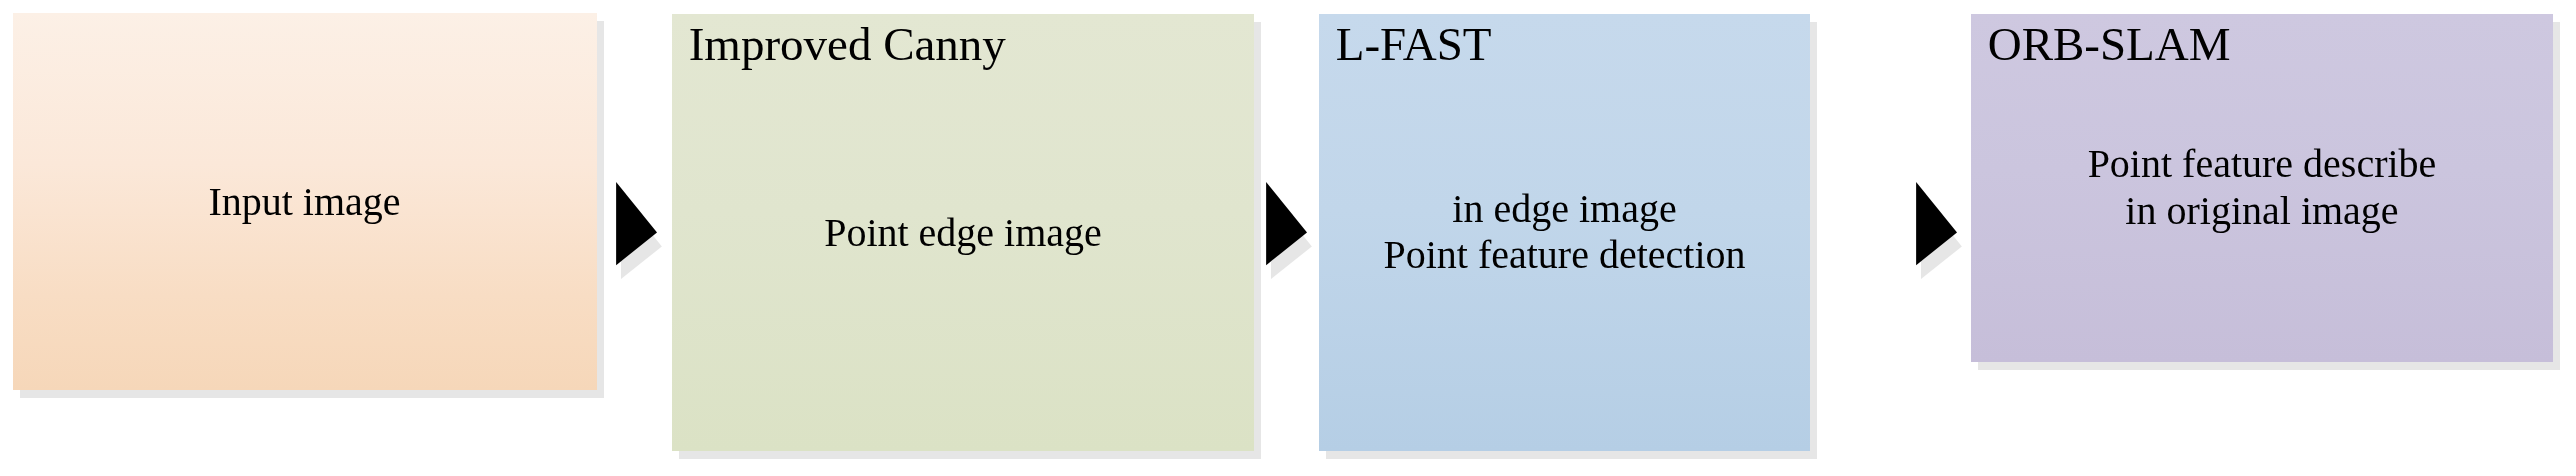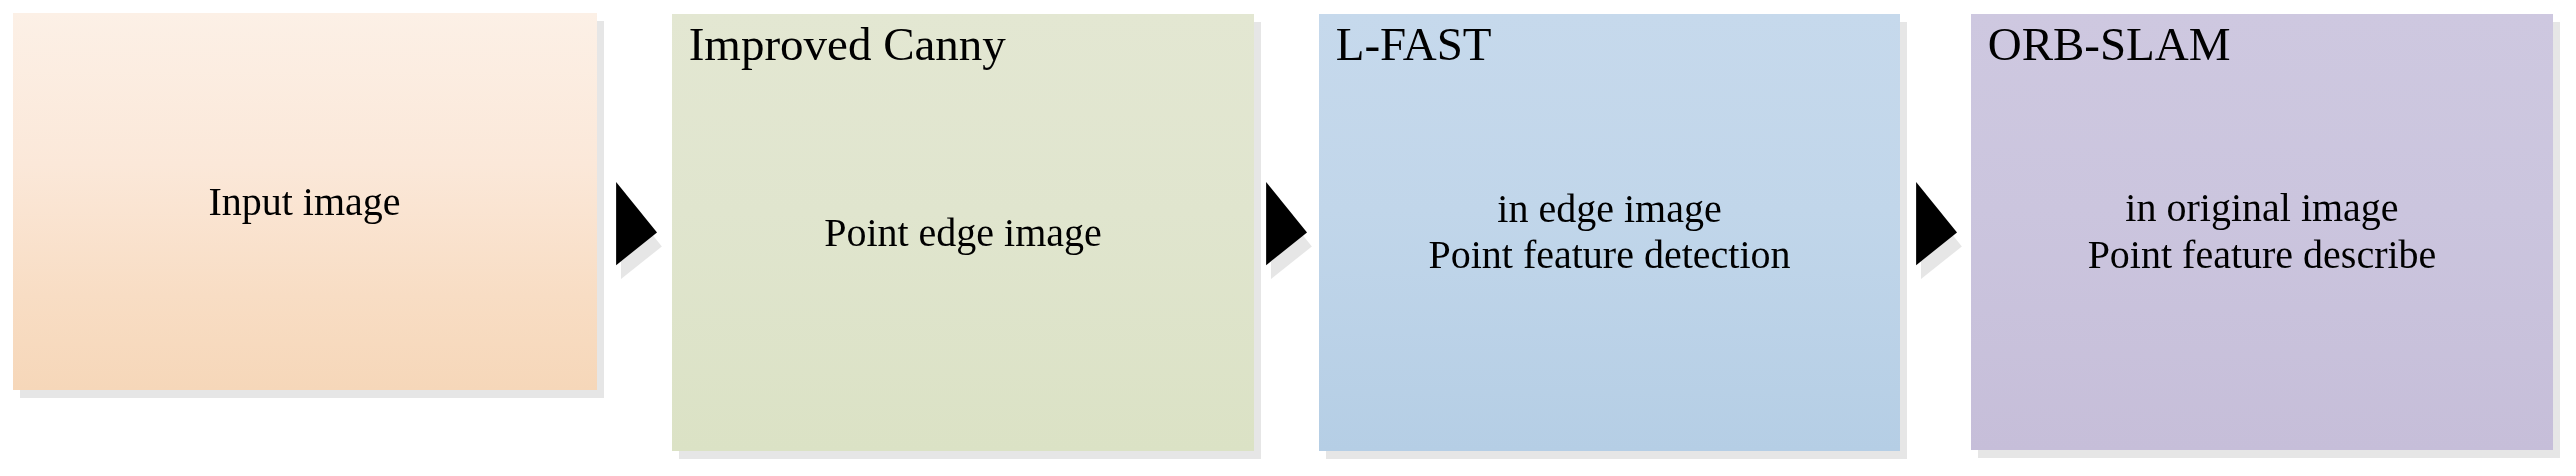--- a/index.html
+++ b/index.html
@@ -104,43 +104,43 @@
     </div>
   </div>
 
   <div class="arrow" style="left:1266px; top:182px; width:46px; height:97px;">
     <svg width="46" height="97" viewBox="0 0 66 140">
       <polygon points="7,20 66,93 7,140" fill="#e6e6e6"></polygon>
       <polygon points="0,0 59,73 0,120" fill="#000000"></polygon>
     </svg>
   </div>
 
-  <div class="node node-3" style="left:1319px; top:14px; width:581px; height:437px;">
+  <div class="node node-3" style="left:1319px; top:14px; width:491px; height:437px;">
     <div class="node-shadow"></div>
     <div class="node-body">
       <div class="node-title">L-FAST</div>
       <div class="node-text">
         <span class="line">in edge image</span>
         <span class="line">Point feature detection</span>
       </div>
     </div>
   </div>
 
   <div class="arrow" style="left:1916px; top:182px; width:46px; height:97px;">
     <svg width="46" height="97" viewBox="0 0 66 140">
       <polygon points="7,20 66,93 7,140" fill="#e6e6e6"></polygon>
       <polygon points="0,0 59,73 0,120" fill="#000000"></polygon>
     </svg>
   </div>
 
-  <div class="node node-4" style="left:1971px; top:14px; width:582px; height:436px;border-radius:21px;">
+  <div class="node node-4" style="left:1971px; top:14px; width:582px; height:348px;border-radius:21px;">
     <div class="node-shadow"></div>
     <div class="node-body">
       <div class="node-title">ORB-SLAM</div>
       <div class="node-text">
+        <span class="line">Point feature describe</span>
         <span class="line">in original image</span>
-        <span class="line">Point feature describe</span>
       </div>
     </div>
   </div>
 
 </div>
 
 
 </body></html>

